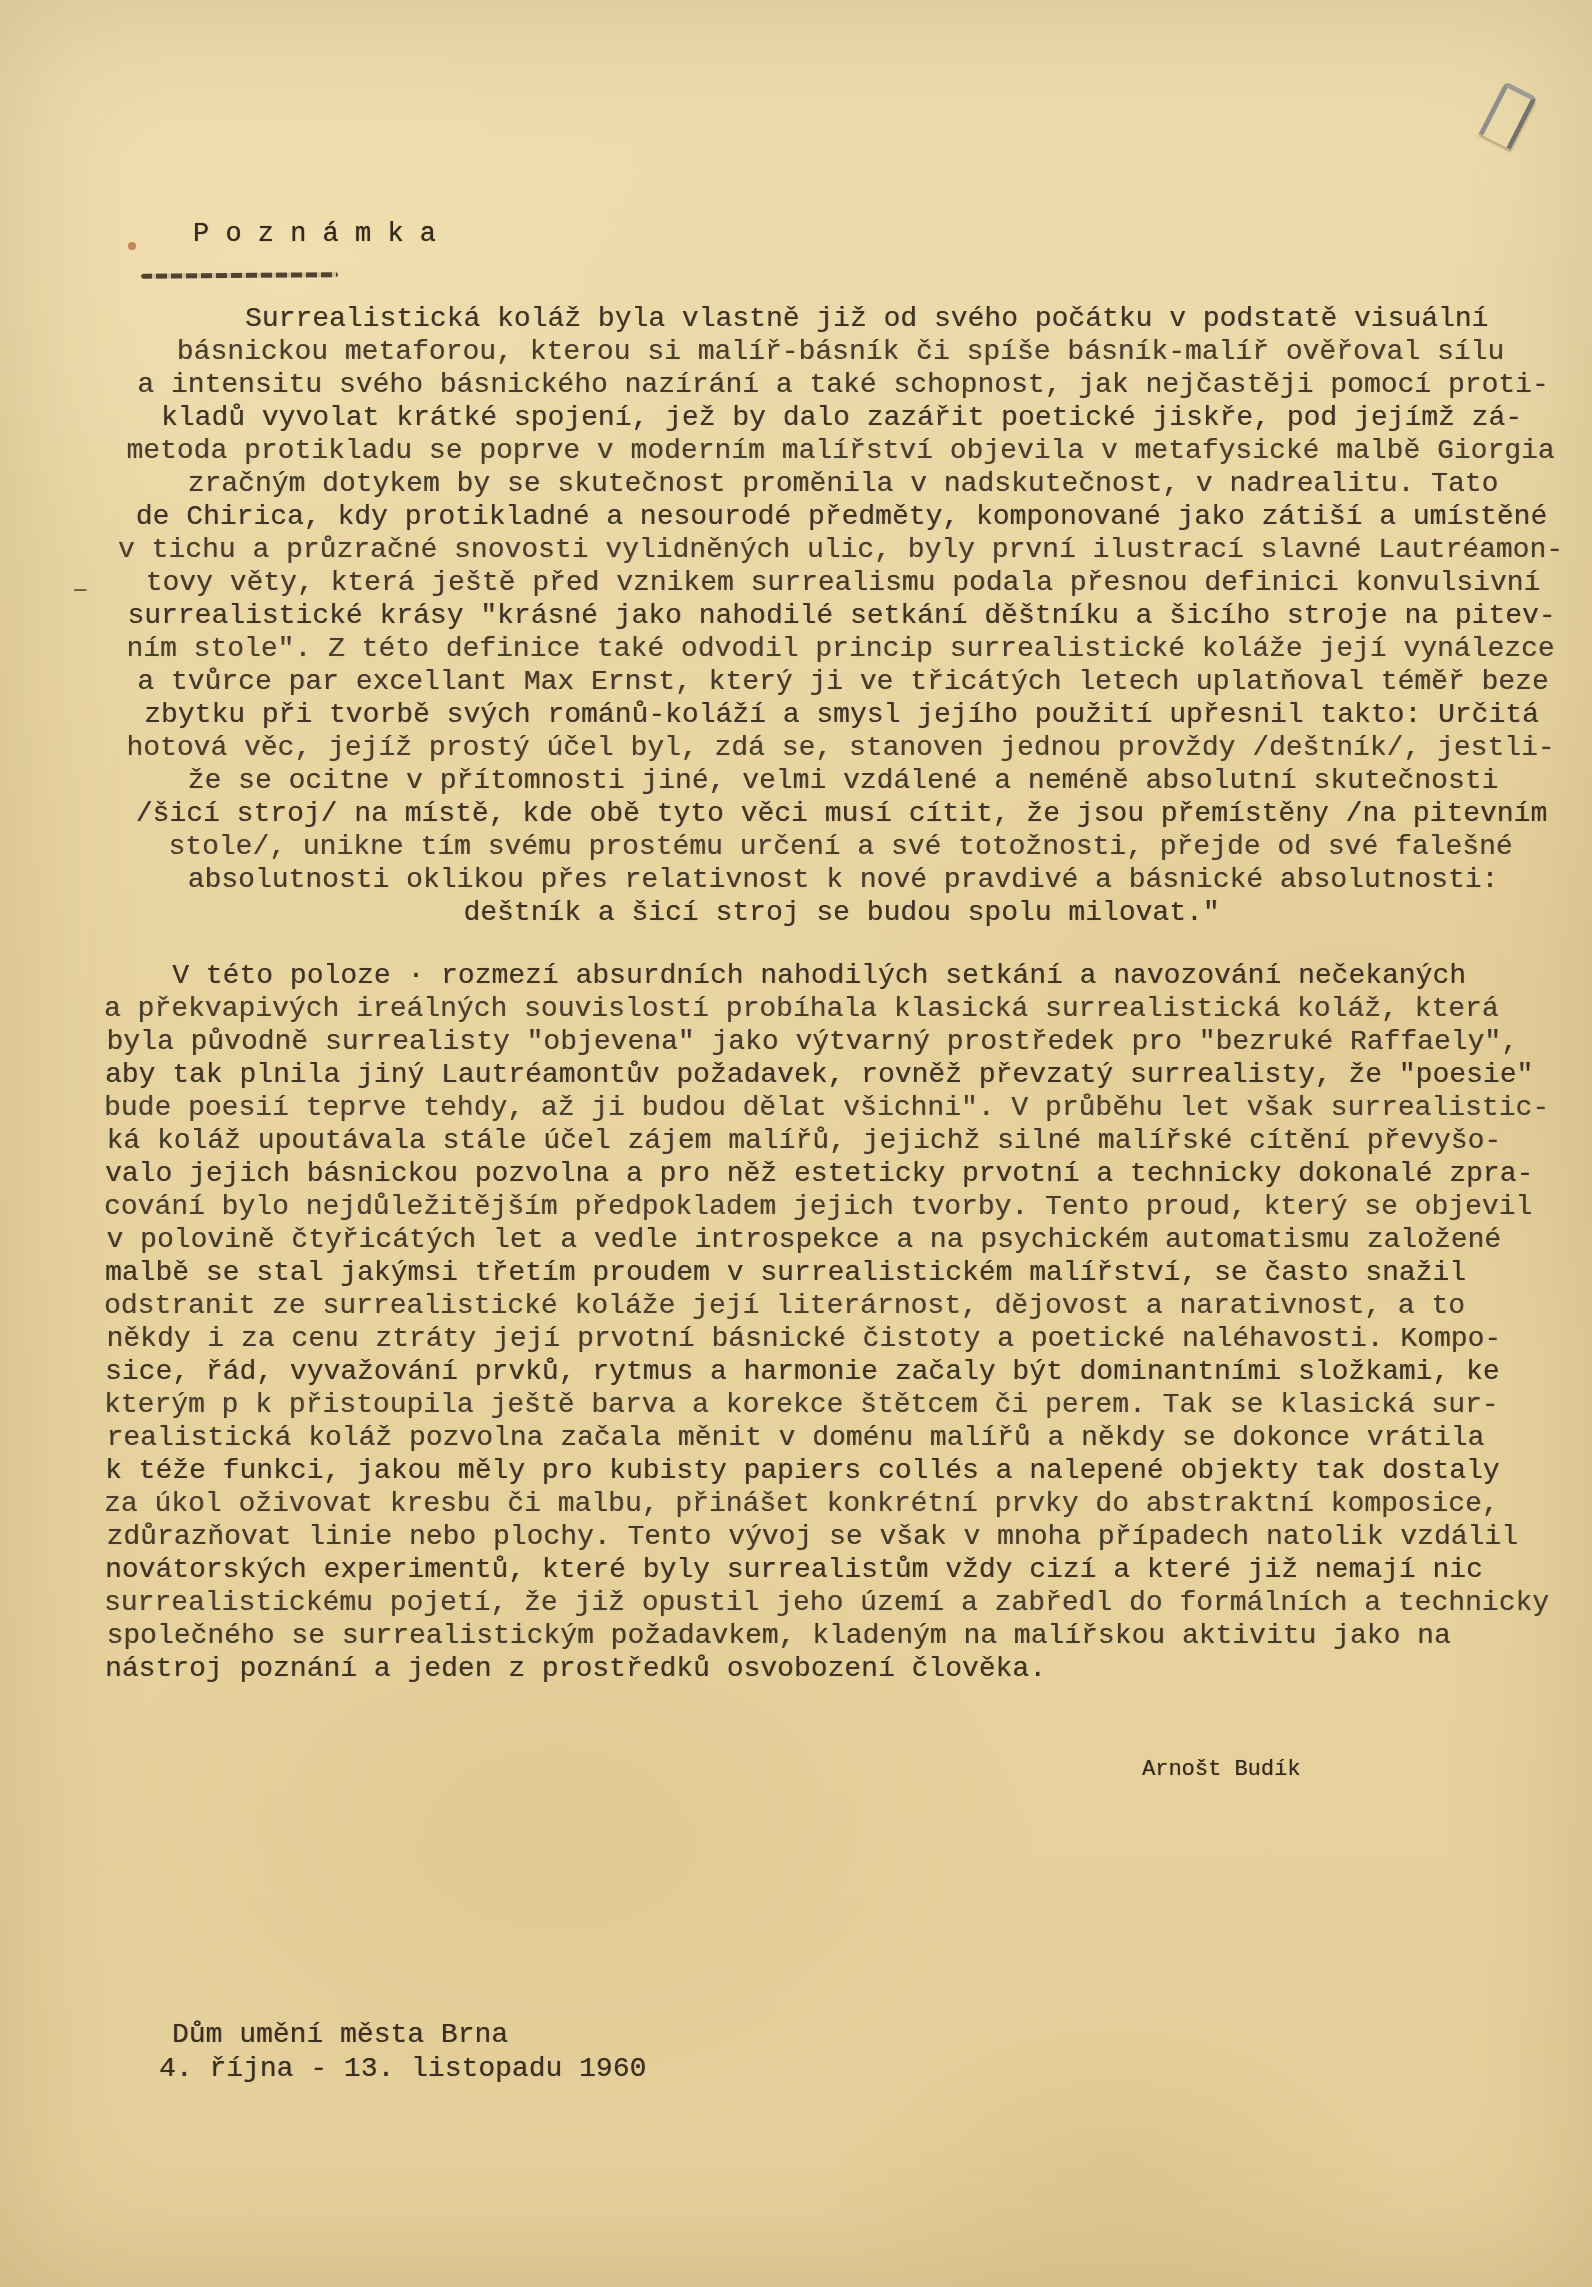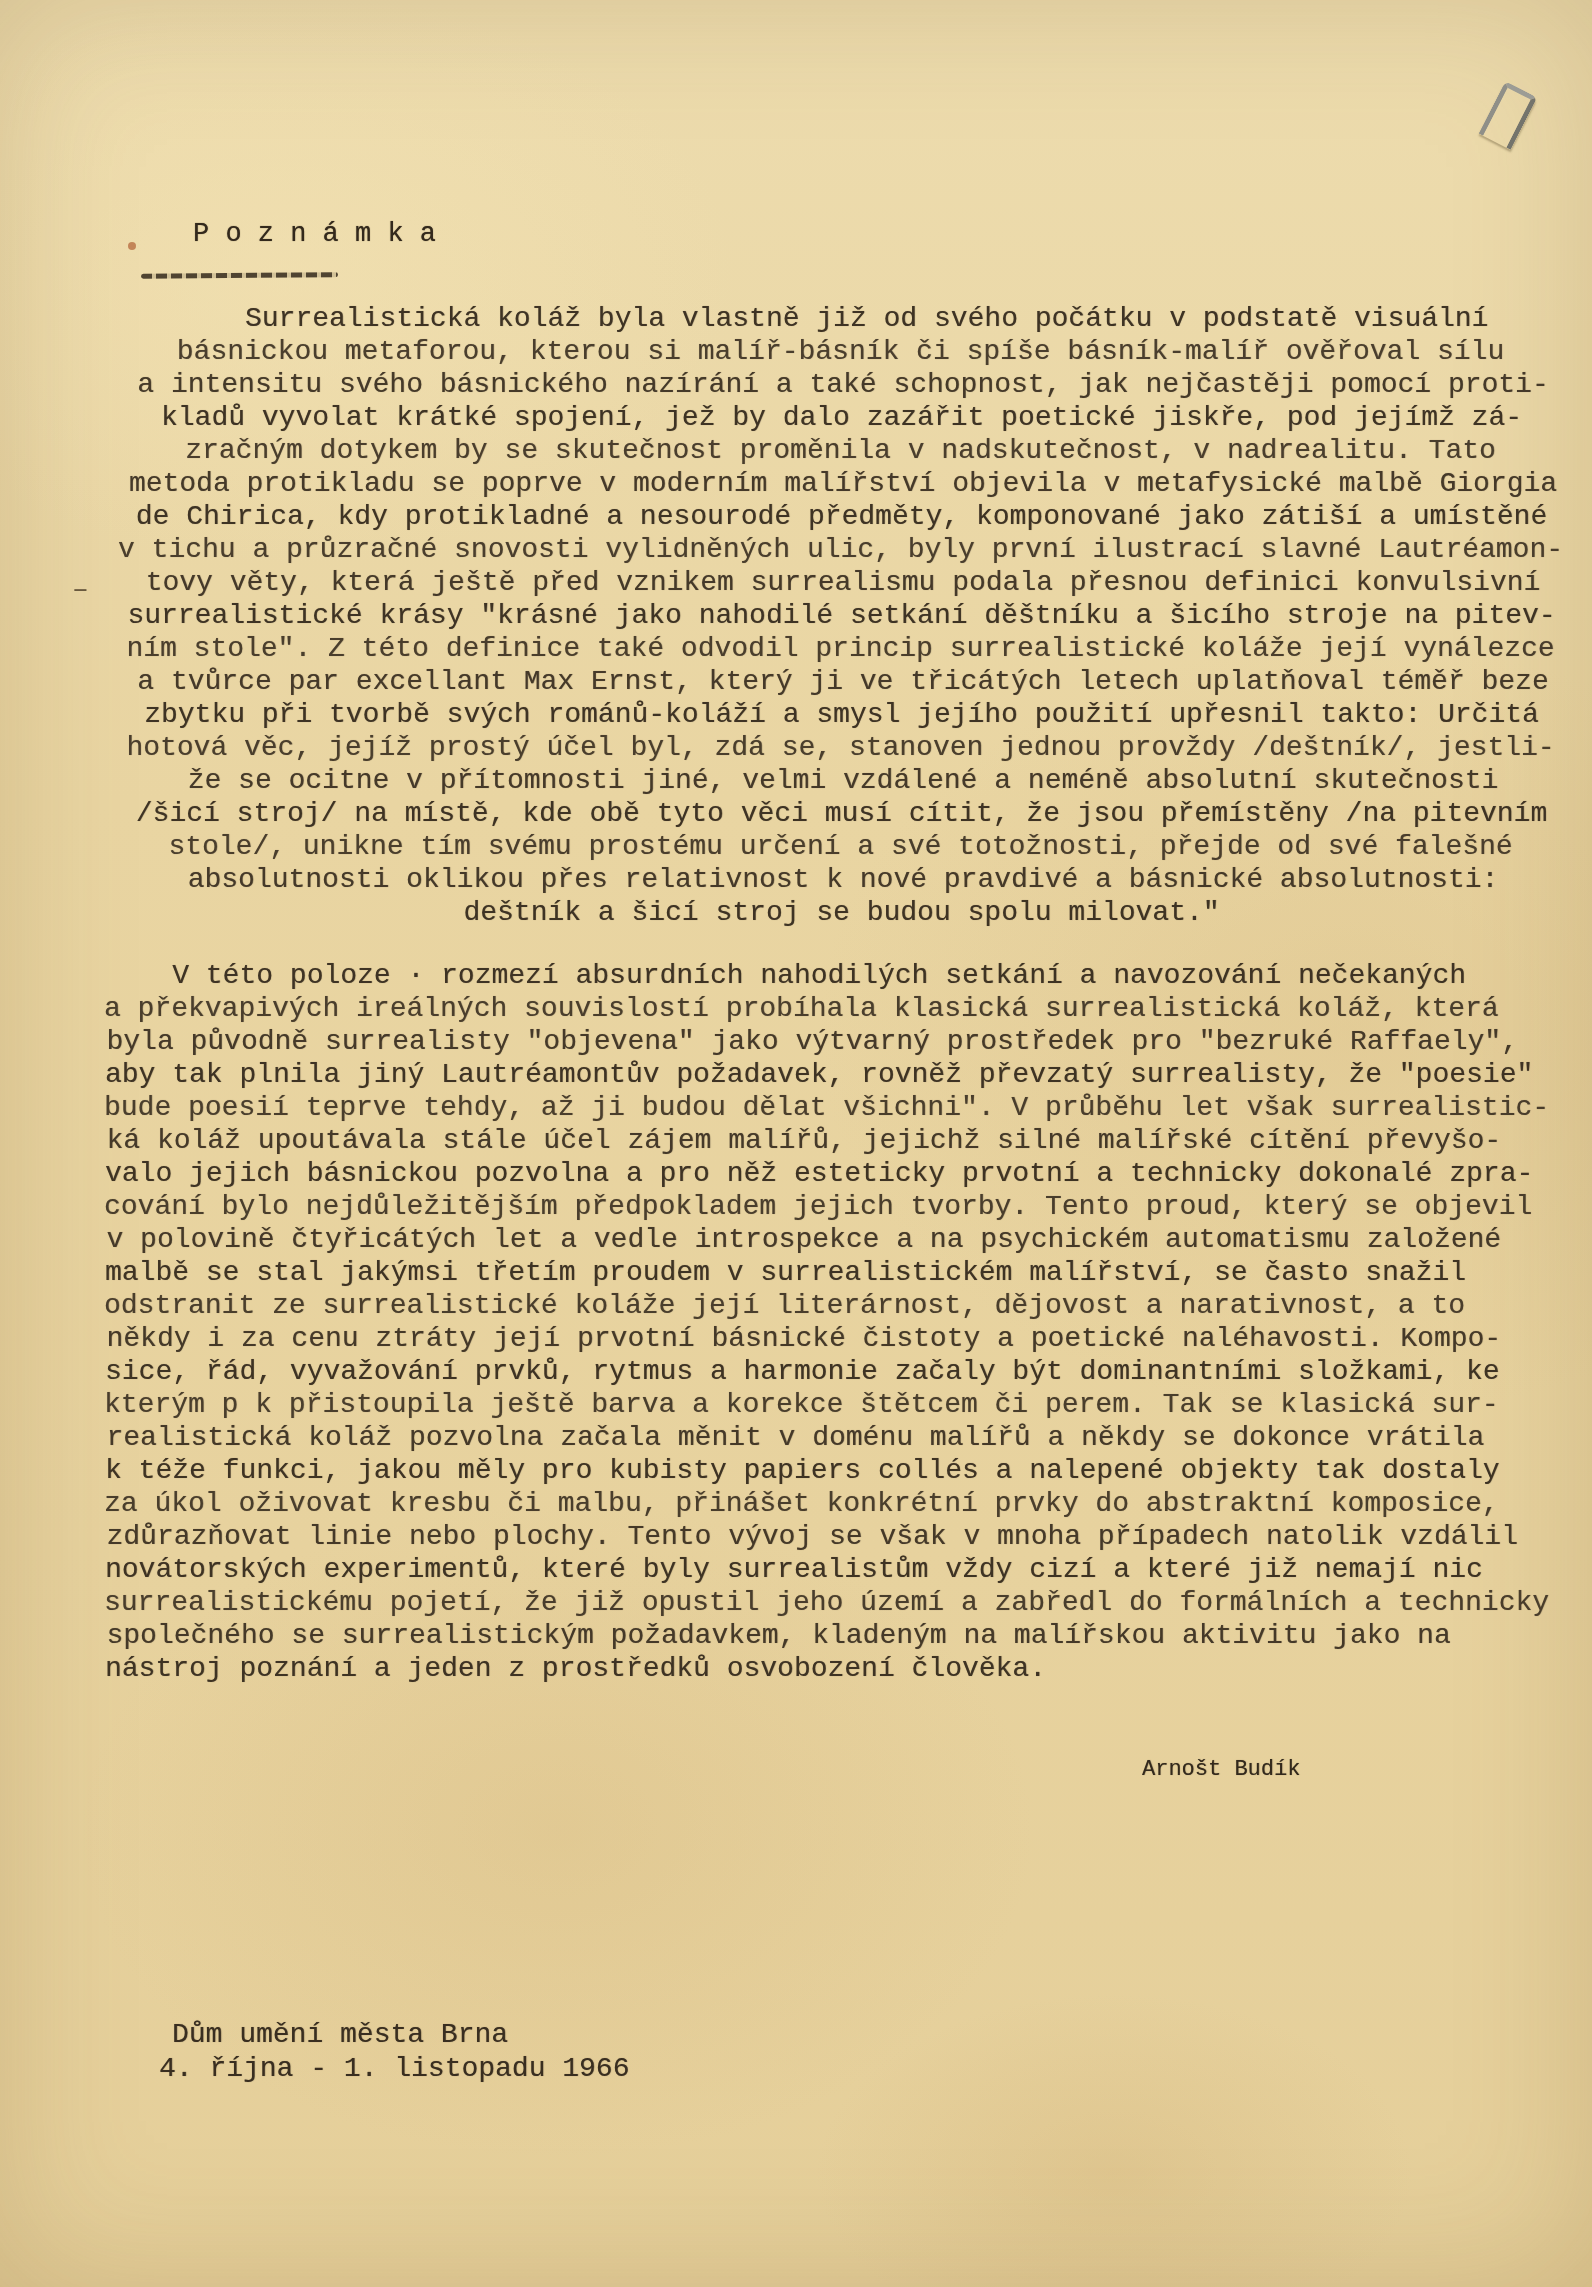--- a/index.html
+++ b/index.html
@@ -79,22 +79,22 @@
 <div class="page">
   <div class="staple"></div>
   <div class="fleck"></div>
   <div class="heading">P o z n á m k a</div>
   <div class="heading-underline"></div>
   <div class="para para1">
       <div class="line">   Surrealistická koláž byla vlastně již od svého počátku v podstatě visuální</div>
       <div class="line">básnickou metaforou, kterou si malíř-básník či spíše básník-malíř ověřoval sílu</div>
       <div class="line">a intensitu svého básnického nazírání a také schopnost, jak nejčastěji pomocí proti-</div>
       <div class="line">kladů vyvolat krátké spojení, jež by dalo zazářit poetické jiskře, pod jejímž zá-</div>
+      <div class="line">metoda protikladu se poprve v moderním malířství objevila v metafysické malbě Giorgia</div>
       <div class="line">zračným dotykem by se skutečnost proměnila v nadskutečnost, v nadrealitu. Tato</div>
-      <div class="line">metoda protikladu se poprve v moderním malířství objevila v metafysické malbě Giorgia</div>
       <div class="line">de Chirica, kdy protikladné a nesourodé předměty, komponované jako zátiší a umístěné</div>
       <div class="line">v tichu a průzračné snovosti vylidněných ulic, byly první ilustrací slavné Lautréamon-</div>
       <div class="line">tovy věty, která ještě před vznikem surrealismu podala přesnou definici konvulsivní</div>
       <div class="line">surrealistické krásy "krásné jako nahodilé setkání děštníku a šicího stroje na pitev-</div>
       <div class="line">ním stole". Z této definice také odvodil princip surrealistické koláže její vynálezce</div>
       <div class="line">a tvůrce par excellant Max Ernst, který ji ve třicátých letech uplatňoval téměř beze</div>
       <div class="line">zbytku při tvorbě svých románů-koláží a smysl jejího použití upřesnil takto: Určitá</div>
       <div class="line">hotová věc, jejíž prostý účel byl, zdá se, stanoven jednou provždy /deštník/, jestli-</div>
       <div class="line">že se ocitne v přítomnosti jiné, velmi vzdálené a neméně absolutní skutečnosti</div>
       <div class="line">/šicí stroj/ na místě, kde obě tyto věci musí cítit, že jsou přemístěny /na pitevním</div>
@@ -123,16 +123,16 @@
       <div class="line">za úkol oživovat kresbu či malbu, přinášet konkrétní prvky do abstraktní komposice,</div>
       <div class="line">zdůrazňovat linie nebo plochy. Tento vývoj se však v mnoha případech natolik vzdálil</div>
       <div class="line">novátorských experimentů, které byly surrealistům vždy cizí a které již nemají nic</div>
       <div class="line">surrealistickému pojetí, že již opustil jeho území a zabředl do formálních a technicky</div>
       <div class="line">společného se surrealistickým požadavkem, kladeným na malířskou aktivitu jako na</div>
       <div class="line">nástroj poznání a jeden z prostředků osvobození člověka.</div>
     </div>
   <div class="signature">Arnošt Budík</div>
   <div class="footer">
     <div class="line venue">Dům umění města Brna</div>
-    <div class="line dates">4. října - 1. listopadu 1966</div>
+    <div class="line dates">4. října - 13. listopadu 1960</div>
   </div>
 </div>
 
 
 </body></html>

